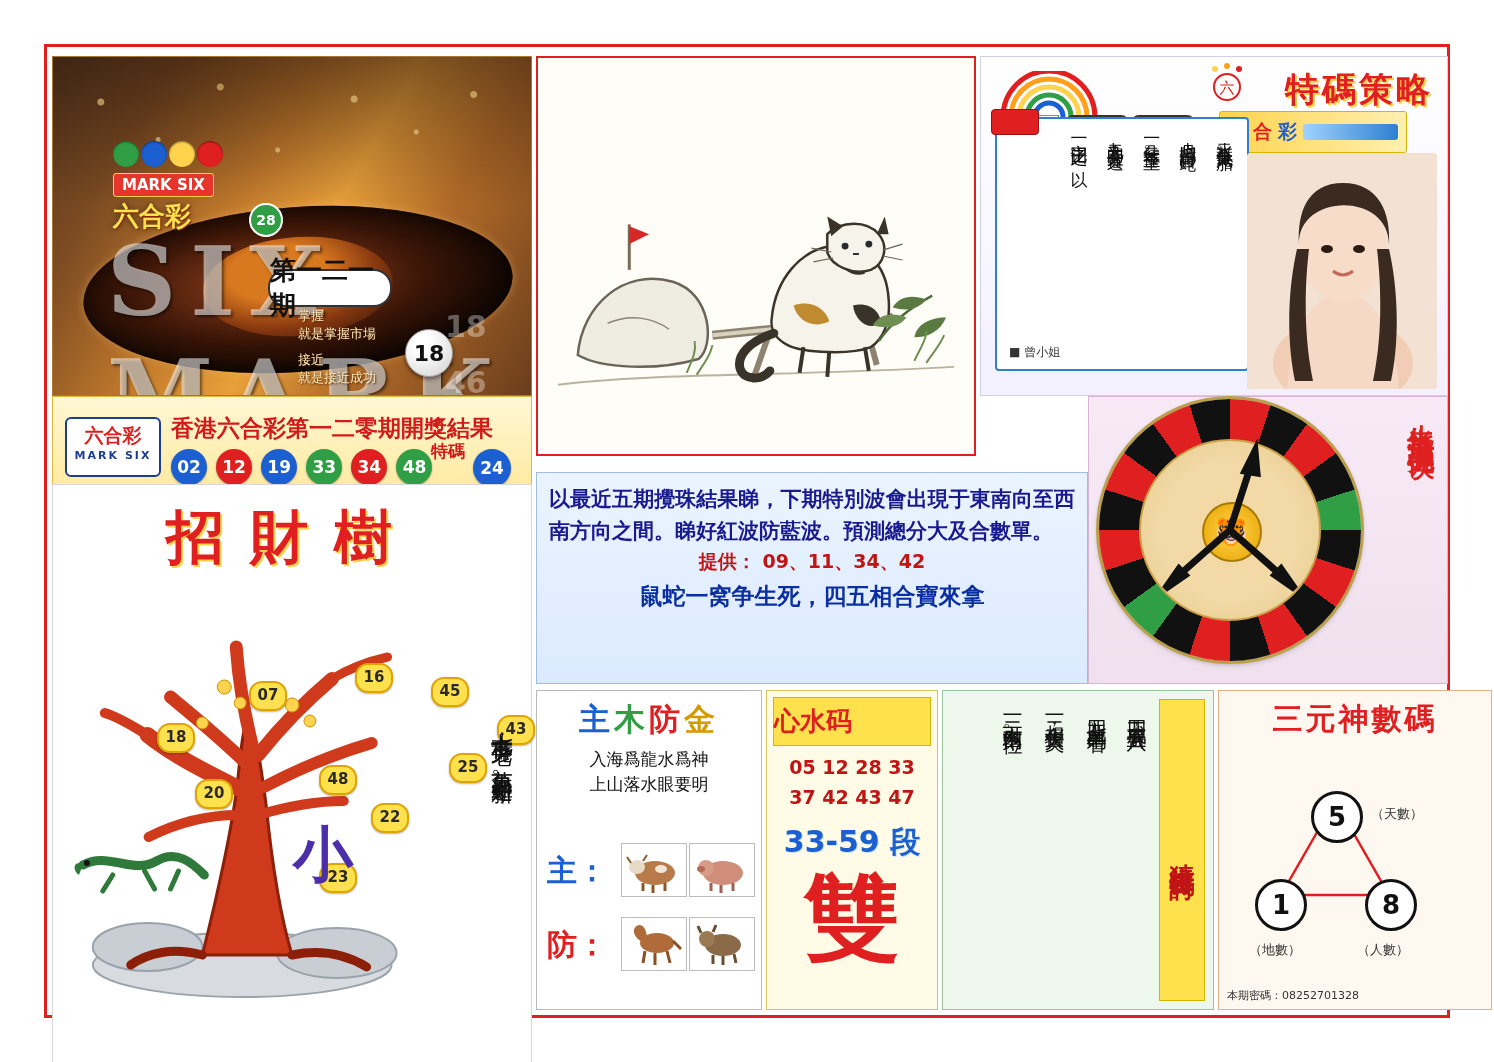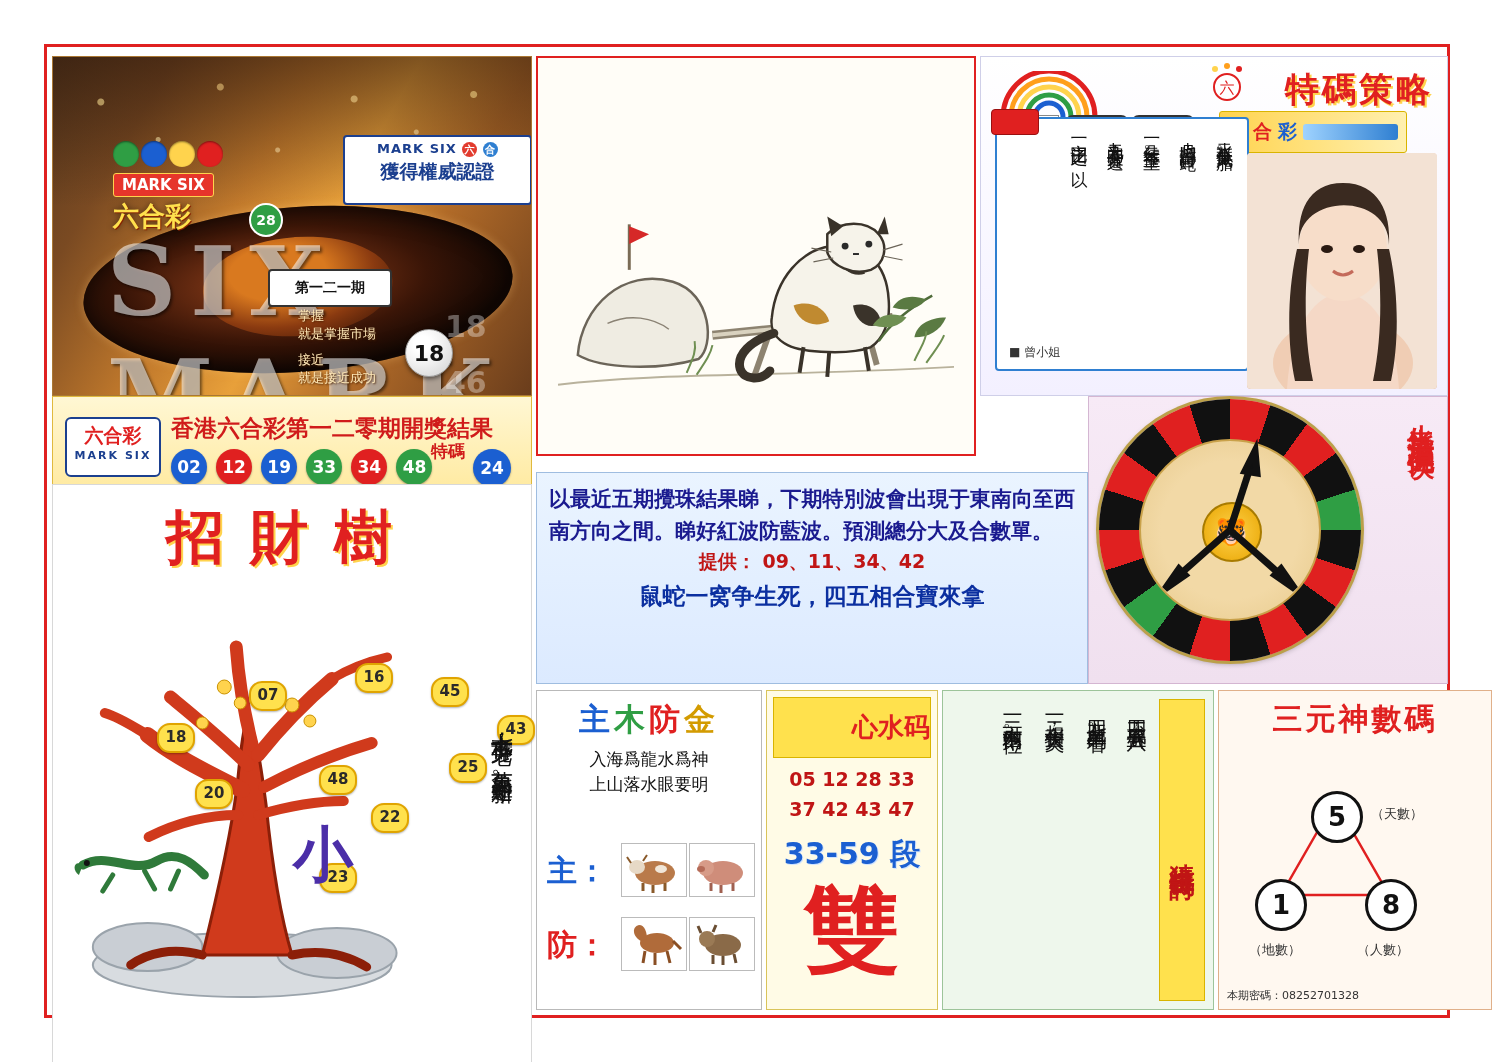--- a/index.html
+++ b/index.html
@@ -90,22 +90,22 @@
     position: absolute; left: 290px; top: 78px; width: 185px; height: 62px;
     background: #ffffff; border: 2px solid #1b3f8f; border-radius: 4px;
     text-align: center; padding-top: 4px;
   }
   #cert-box .cert-top { font-size: 13px; color: #1b3f8f; font-weight: bold; letter-spacing: 1px;}
   #cert-box .cert-top .m1 { display:inline-block; width:15px;height:15px;border-radius:50%;background:#e23b2e;color:#fff;font-size:10px;line-height:15px;}
   #cert-box .cert-top .m2 { display:inline-block; width:15px;height:15px;border-radius:50%;background:#2f7fd1;color:#fff;font-size:10px;line-height:15px;}
   #cert-box .cert-cn { font-size: 19px; color: #1b3f8f; font-weight: bold; margin-top:2px;}
   #issue-pill {
     position: absolute; left: 215px; top: 212px; width: 120px; height: 34px;
-    background: #ffffff; border: 2px solid #333; border-radius: 4px;
-    color: #111; font-size: 14px; font-weight: bold;
+    background: #ffffff; border: 2px solid #333; border-radius: 18px;
+    color: #111; font-size: 26px; font-weight: bold;
   }
   #big-six-text {
     position: absolute; left: 54px; top: 168px; width: 430px; height: 130px;
     font-size: 96px; font-weight: bold; color: rgba(255,255,255,.55);
     letter-spacing: 14px; font-family: "DejaVu Serif","Liberation Serif", serif;
     text-shadow: 2px 2px 3px rgba(0,0,0,.5);
     pointer-events:none;
   }
   .slogan {
     position:absolute; left: 245px; top: 250px; color: #ffe9b8; font-size: 13px; line-height: 18px;
@@ -275,22 +275,22 @@
   #p-mu .lines { text-align:center; margin-top: 6px; font-size: 17px; color:#111; line-height: 25px; font-family:"DejaVu Serif","Liberation Serif", serif;}
   #p-mu .rowlab { position:absolute; left: 10px; font-size: 30px; font-weight:bold; color:#1b5fd1;}
   #p-mu .rowlab.red { color:#e02020; }
   .animal-box { position:absolute; width: 64px; height: 52px; border:1px solid #bbb; background:#fff; }
 
   #p-xin {
     left: 766px; top: 690px; width: 172px; height: 320px;
     background:#fffbe6; border:1px solid #d9c45a;
   }
   #p-xin .t {
-    margin: 6px 6px 0 6px; background:#ffe14d; border:1px solid #d9b400; text-align:right;
-    font-size: 26px; font-weight:bold; color:#e02020; padding: 12px 0;
+    margin: 6px 6px 0 6px; background:#ffe14d; border:1px solid #d9b400; text-align:left;
+    font-size: 26px; font-weight:bold; color:#e02020; padding: 6px 0;
   }
   #p-xin .nums { text-align:center; font-size: 19px; color:#c01515; font-weight:bold; line-height: 30px; margin-top: 6px;}
   #p-xin .seg {
     margin-top: 10px; text-align:center; font-size: 30px; font-weight:bold; color:#1b5fd1;
     text-shadow: 1px 1px 0 #cfe3ff;
   }
   #p-xin .big {
     text-align:center; font-size: 96px; font-weight:bold; color:#e02020; line-height: 110px;
     font-family:"DejaVu Serif","Liberation Serif", serif;
   }
@@ -337,28 +337,20 @@
     <div class="sixmark-badge">
       <div class="balls">
         <span style="background:#2f9e44"></span><span style="background:#1b5fd1"></span><span style="background:#ffd34d"></span><span style="background:#e02020"></span>
       </div>
       <div class="ribbon">MARK SIX</div>
       <div class="cn">六合彩</div>
     </div>
 
     <div style="position:absolute;left:196px;top:146px;width:30px;height:30px;border-radius:50%;background:#2f9e44;color:#fff;font-size:14px;font-weight:bold;display:flex;align-items:center;justify-content:center;border:2px solid #fff;">28</div>
 
-    <div id="cert-box">
-      <div class="cert-top">
-        <span>MARK SIX</span>
-        <span class="m1">六</span>
-        <span class="m2">合</span>
-      </div>
-      <div class="cert-cn">獲得權威認證</div>
-    </div>
 
     <div id="issue-pill" class="center">第一二一期</div>
 
     <div class="slogan">
       <div>掌握</div>
       <div>就是掌握市場</div>
       <div style="margin-top:8px">接近</div>
       <div>就是接近成功</div>
     </div>
 

